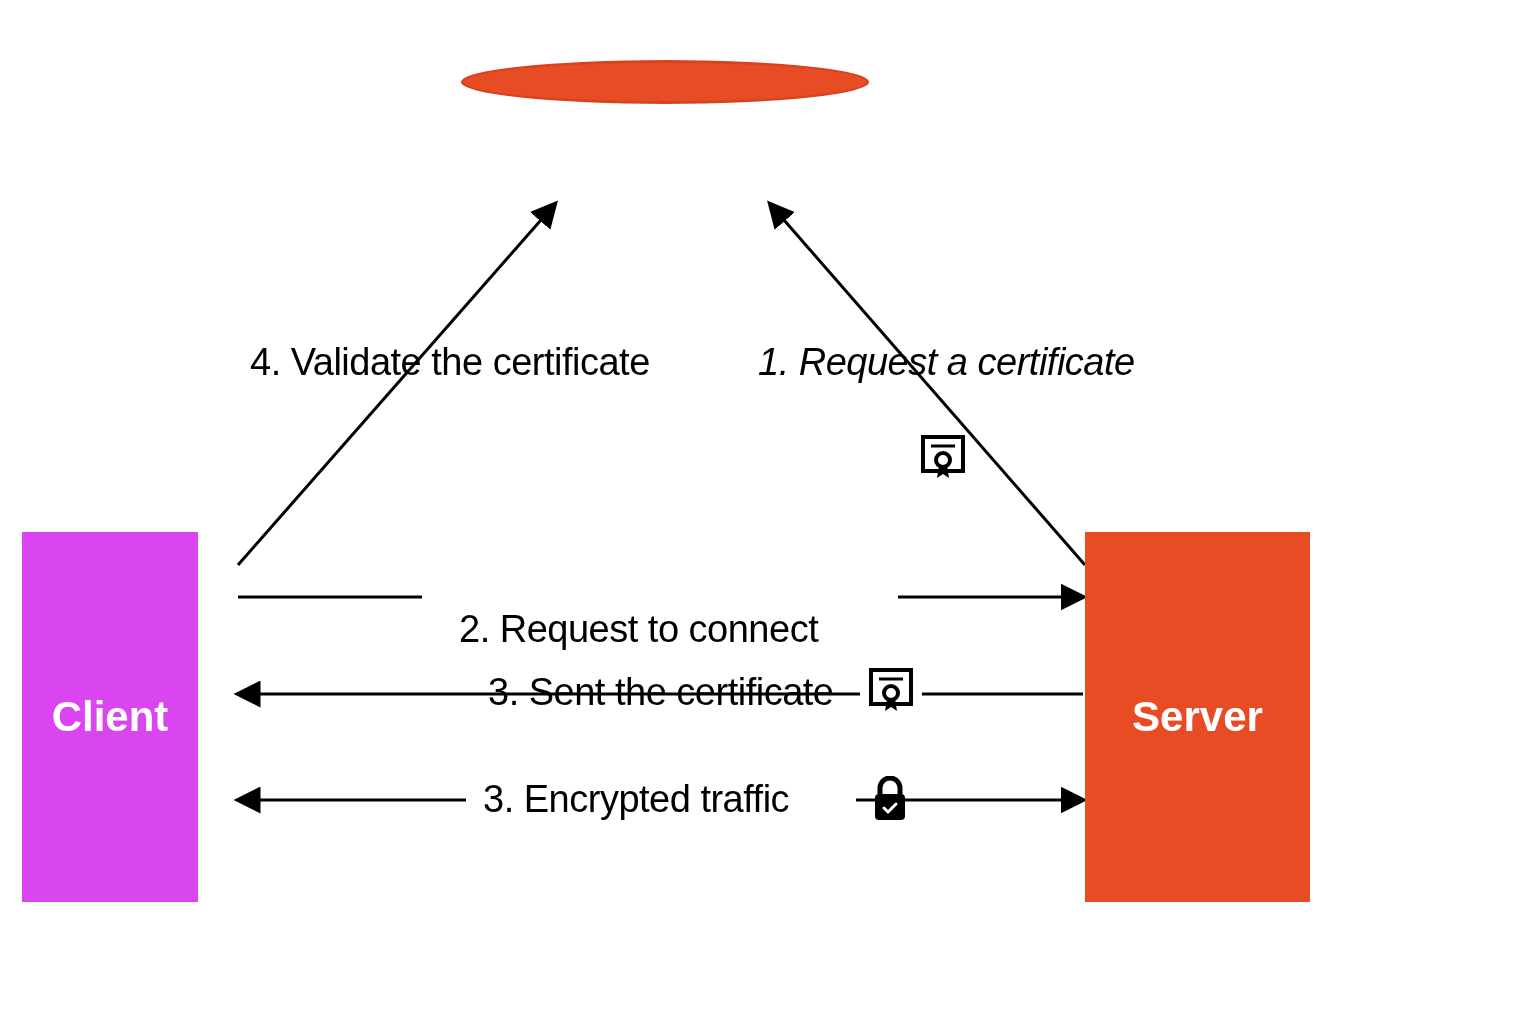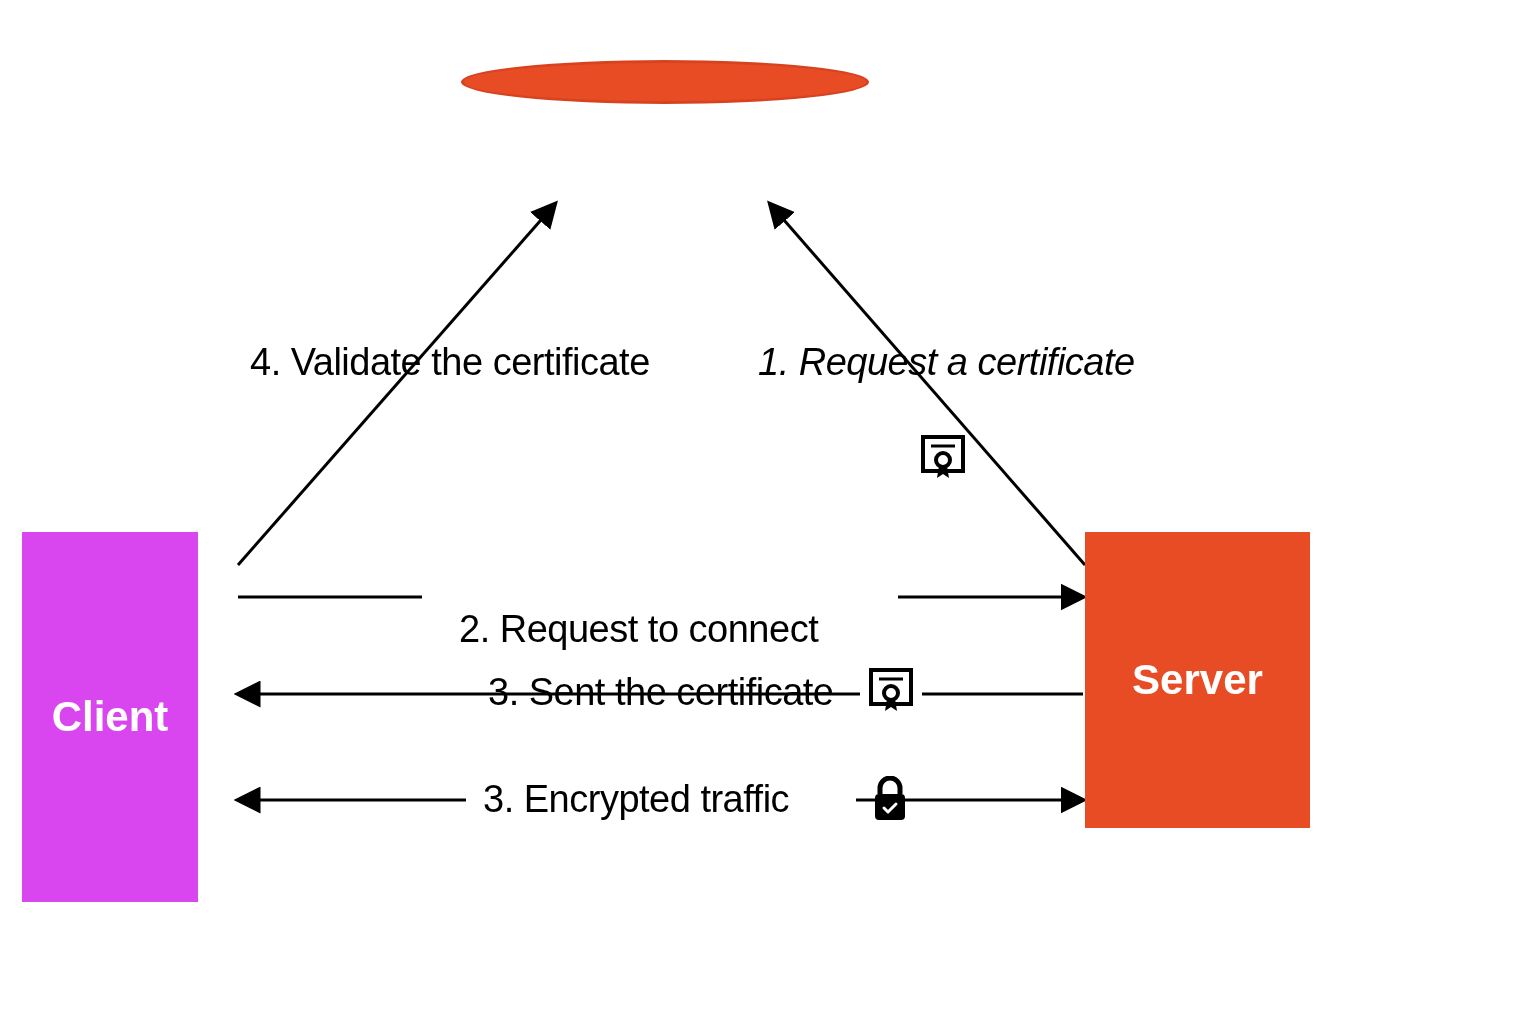--- a/index.html
+++ b/index.html
@@ -67,21 +67,21 @@
       align-items: center;
       justify-content: center;
     }
     .client .node-label { font-size: 42px; }
     
     .server {
       position: absolute;
       left: 1085px;
       top: 532px;
       width: 225px;
-      height: 296px;
+      height: 370px;
       background: #E84C25;
       display: flex;
       align-items: center;
       justify-content: center;
     }
     .server .node-label { font-size: 42px; }
     
     .step {
       position: absolute;
       font-size: 38px;

